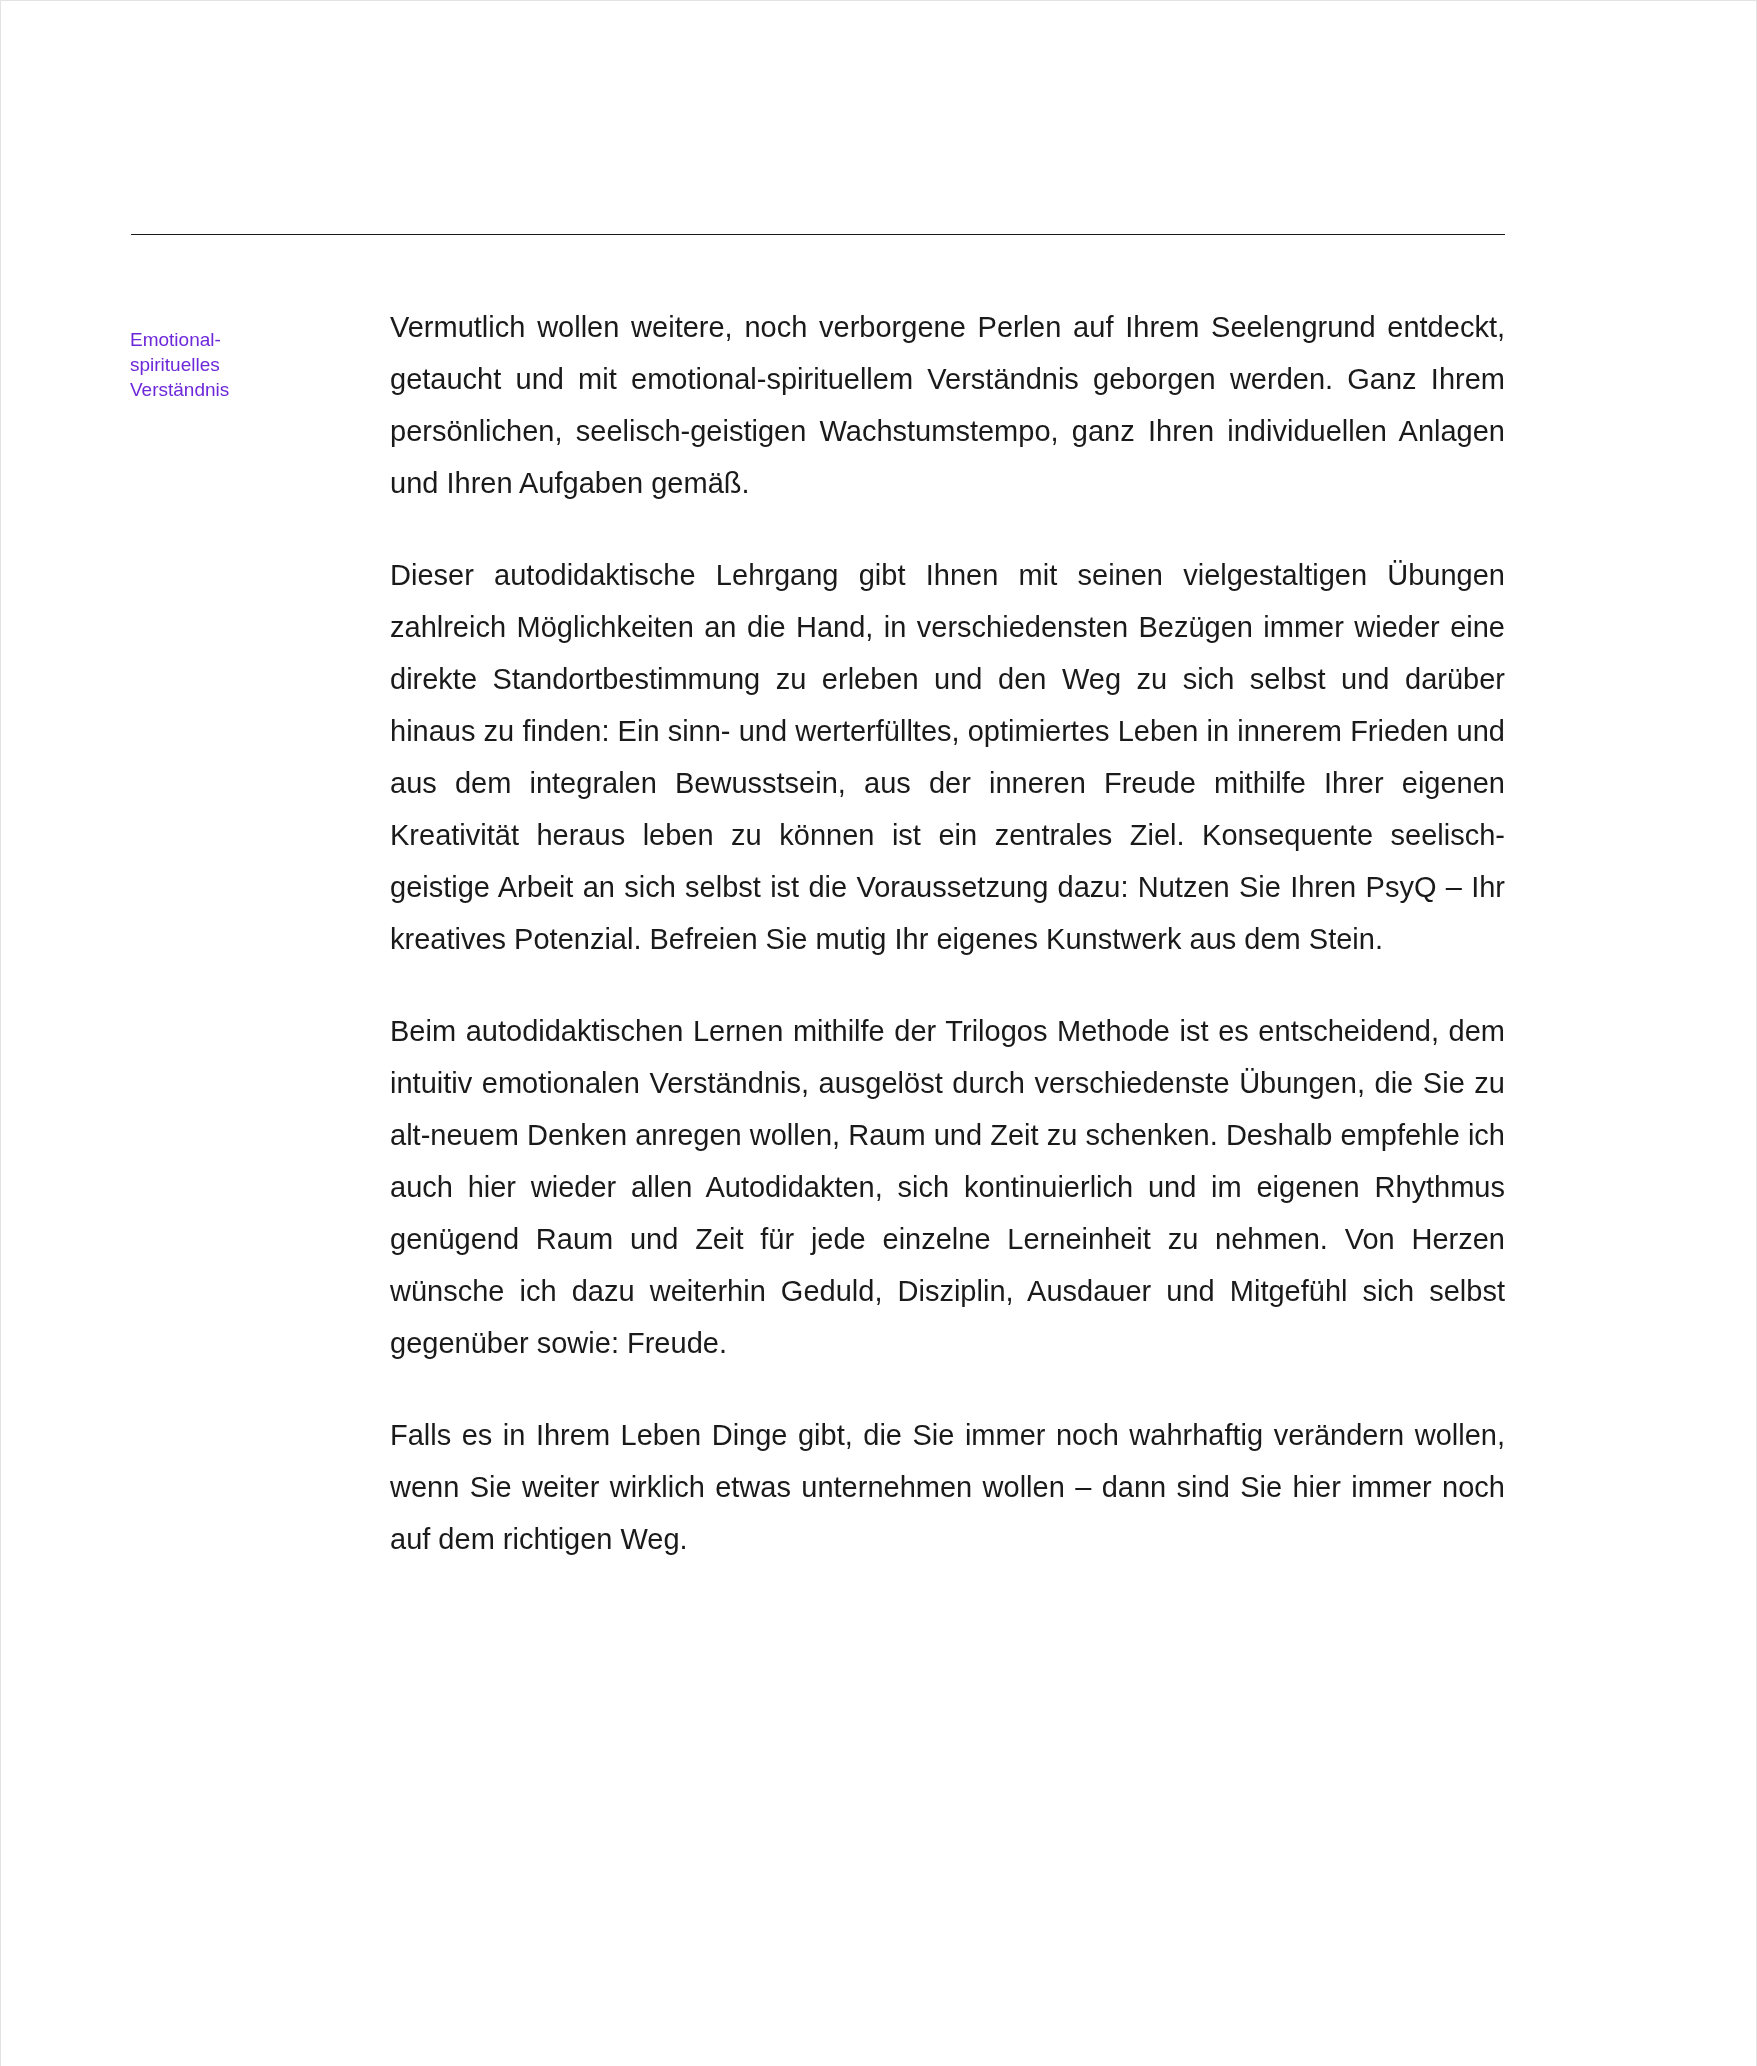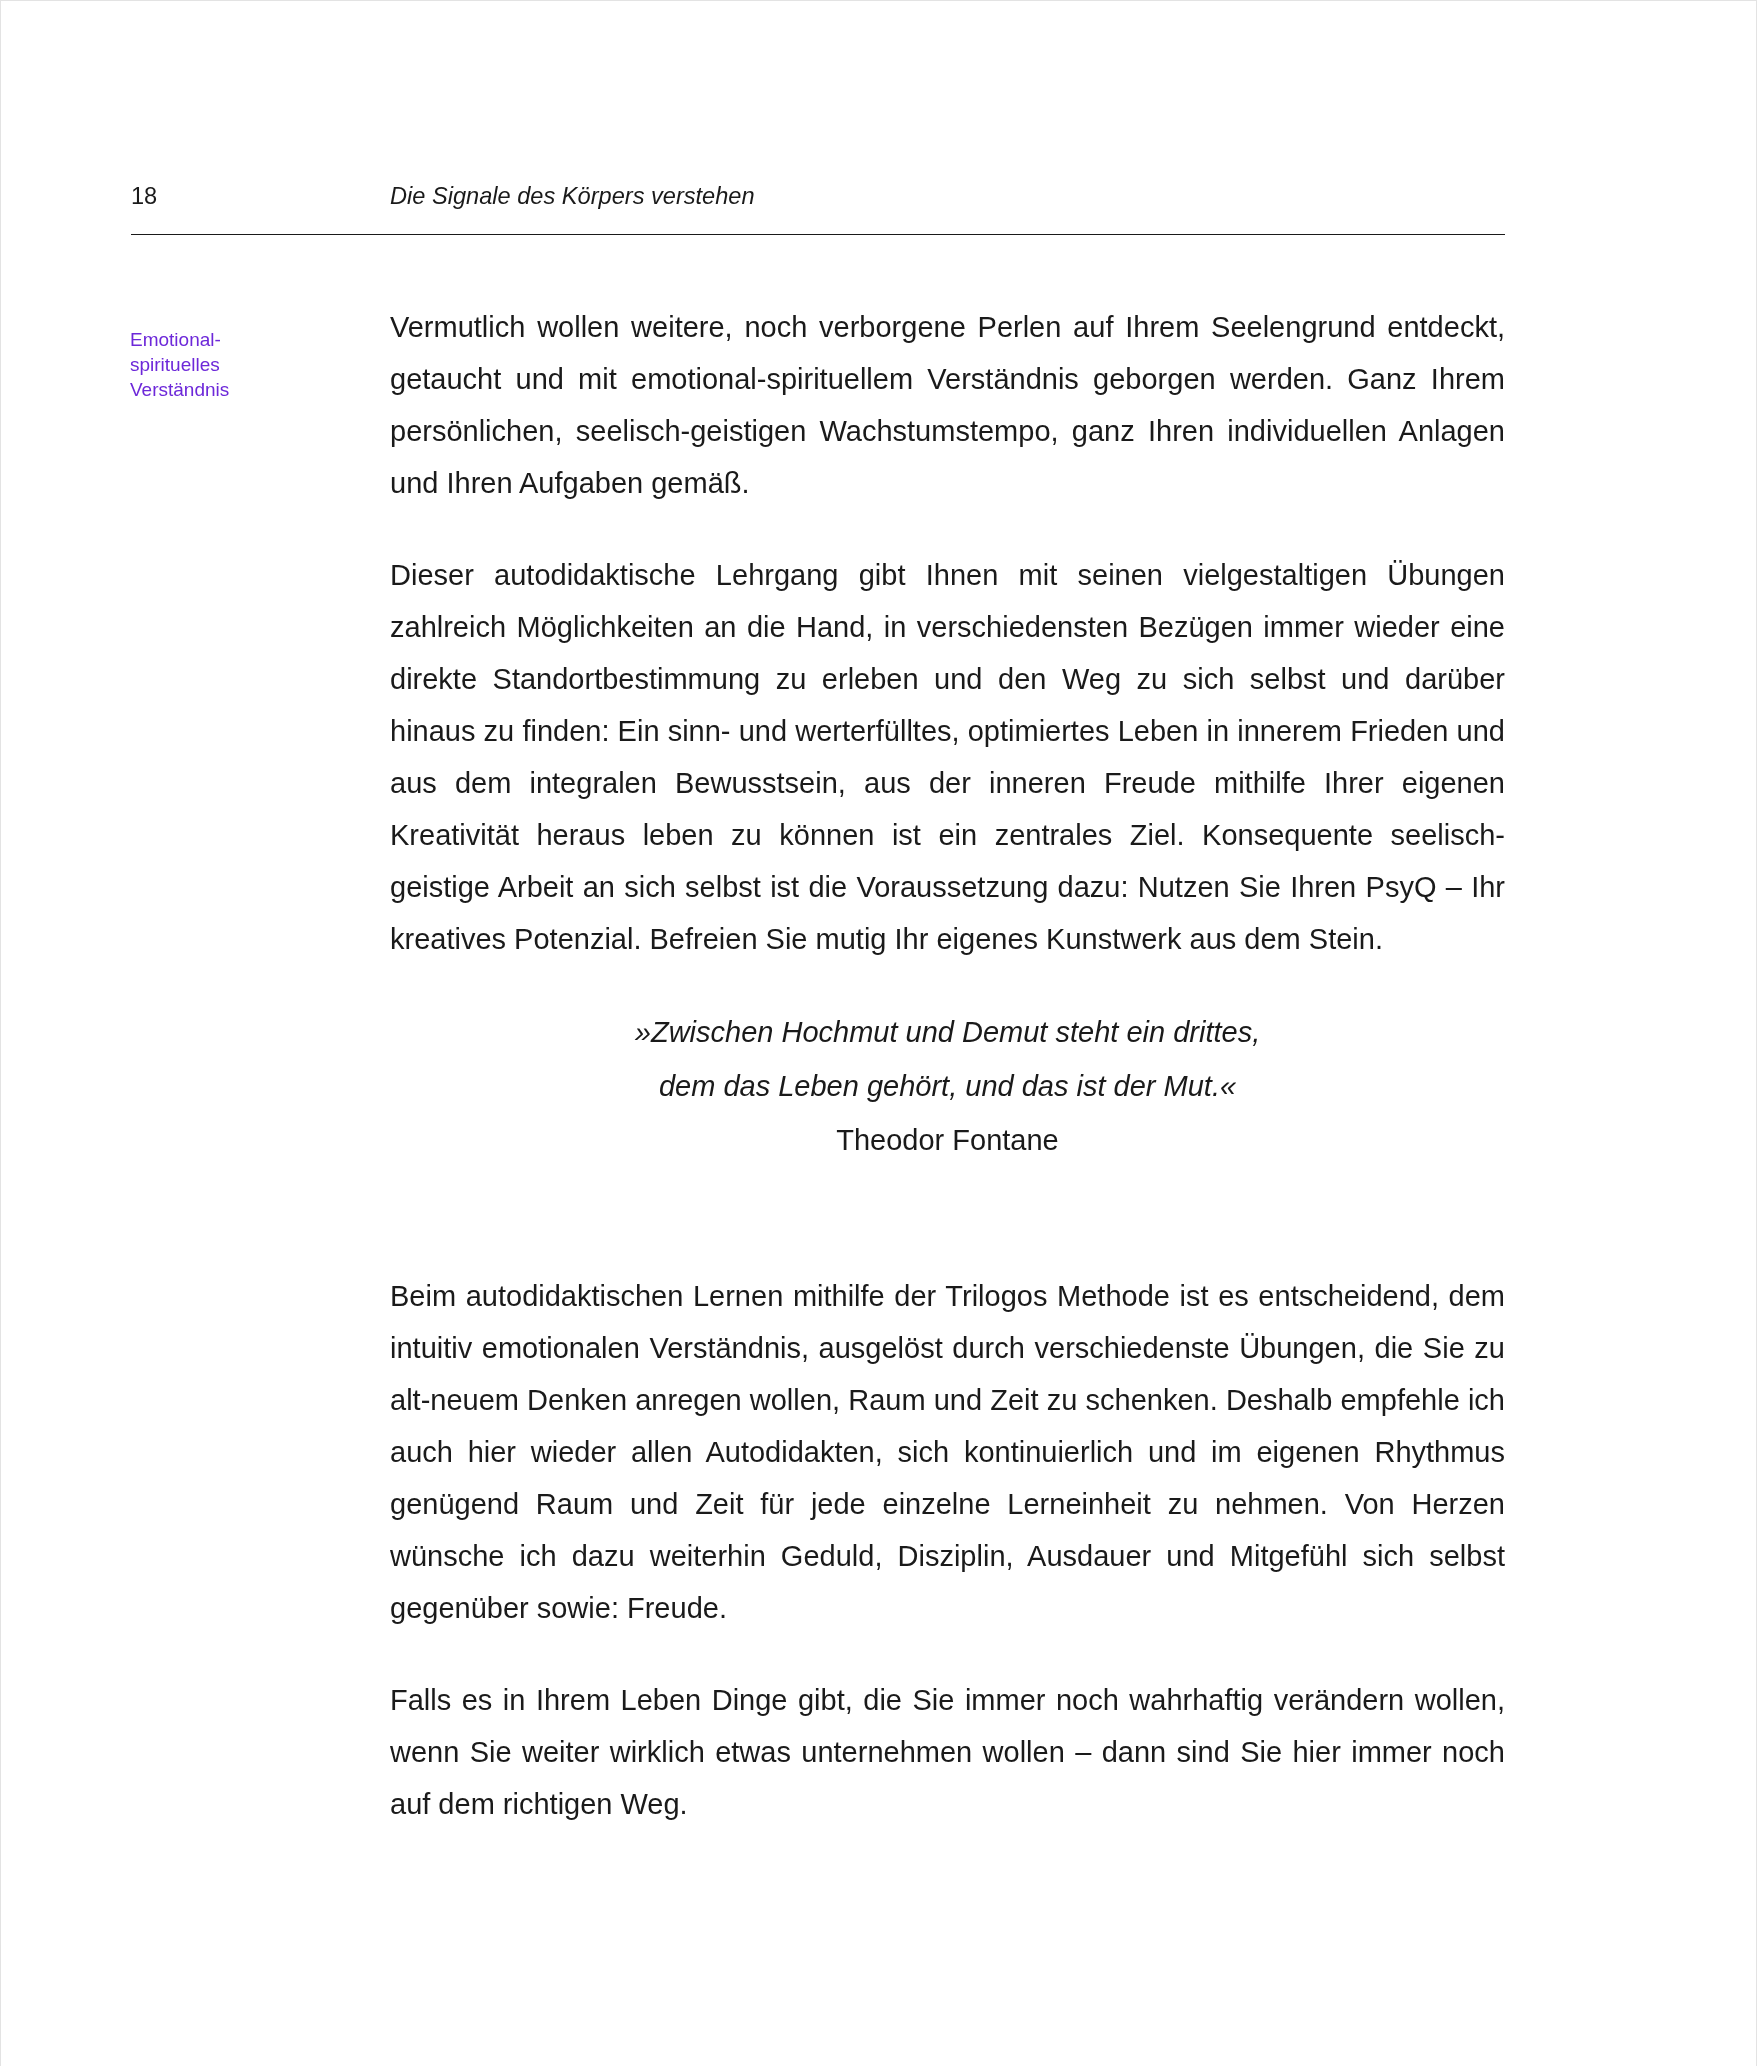--- a/index.html
+++ b/index.html
@@ -76,41 +76,32 @@
   }
   .quote-attribution {
     font-style: normal;
   }
 </style>
 </head>
 <body>
 
 <div class="page">
 
-  <div class="page-header">
-    <div class="page-number">18</div>
-    <div class="running-header">Die Signale des Körpers verstehen</div>
-  </div>
 
   <div class="header-rule"></div>
 
   <div class="margin-note">
     <div>Emotional-</div>
     <div>spirituelles</div>
     <div>Verständnis</div>
   </div>
 
   <div class="content">
     <p>Vermutlich wollen weitere, noch verborgene Perlen auf Ihrem Seelengrund entdeckt, getaucht und mit emotional-spirituellem Verständnis geborgen werden. Ganz Ihrem persönlichen, seelisch-geistigen Wachstumstempo, ganz Ihren individuellen Anlagen und Ihren Aufgaben gemäß.</p>
     <p>Dieser autodidaktische Lehrgang gibt Ihnen mit seinen vielgestaltigen Übungen zahlreich Möglichkeiten an die Hand, in verschiedensten Bezügen immer wieder eine direkte Standortbestimmung zu erleben und den Weg zu sich selbst und darüber hinaus zu finden: Ein sinn- und werterfülltes, optimiertes Leben in innerem Frieden und aus dem integralen Bewusstsein, aus der inneren Freude mithilfe Ihrer eigenen Kreativität heraus leben zu können ist ein zentrales Ziel. Konsequente seelisch-geistige Arbeit an sich selbst ist die Voraussetzung dazu: Nutzen Sie Ihren PsyQ – Ihr kreatives Potenzial. Befreien Sie mutig Ihr eigenes Kunstwerk aus dem Stein.</p>
 
-    <div class="quote-block">
-      <div class="quote-line">»Zwischen Hochmut und Demut steht ein drittes,</div>
-      <div class="quote-line">dem das Leben gehört, und das ist der Mut.«</div>
-      <div class="quote-attribution">Theodor Fontane</div>
-    </div>
 
     <p>Beim autodidaktischen Lernen mithilfe der Trilogos Methode ist es entscheidend, dem intuitiv emotionalen Verständnis, ausgelöst durch verschiedenste Übungen, die Sie zu alt-neuem Denken anregen wollen, Raum und Zeit zu schenken. Deshalb empfehle ich auch hier wieder allen Autodidakten, sich kontinuierlich und im eigenen Rhythmus genügend Raum und Zeit für jede einzelne Lerneinheit zu nehmen. Von Herzen wünsche ich dazu weiterhin Geduld, Disziplin, Ausdauer und Mitgefühl sich selbst gegenüber sowie: Freude.</p>
     <p>Falls es in Ihrem Leben Dinge gibt, die Sie immer noch wahrhaftig verändern wollen, wenn Sie weiter wirklich etwas unternehmen wollen – dann sind Sie hier immer noch auf dem richtigen Weg.</p>
   </div>
 
 </div>
 
 
 </body></html>

